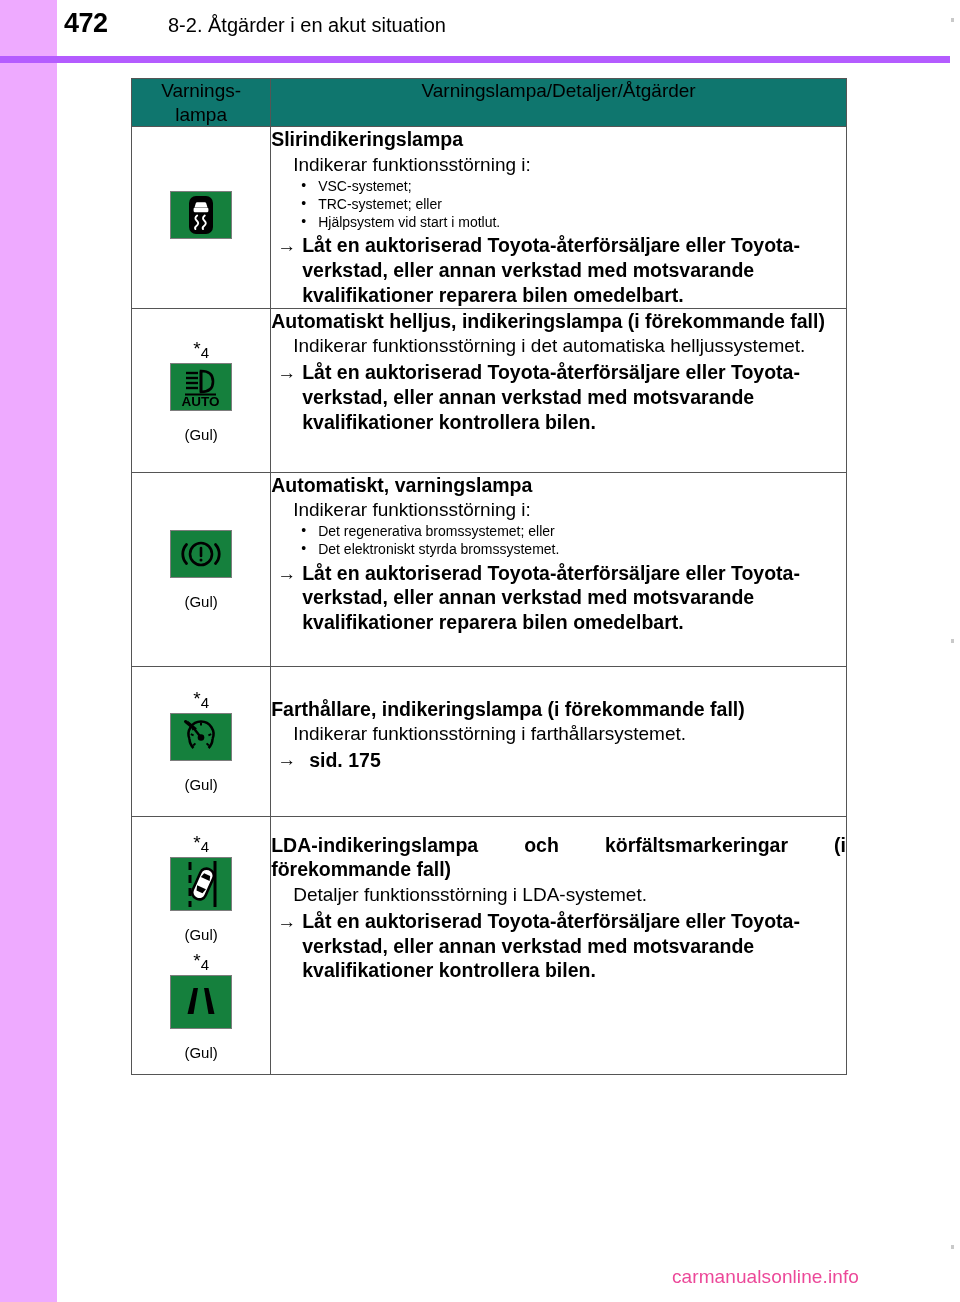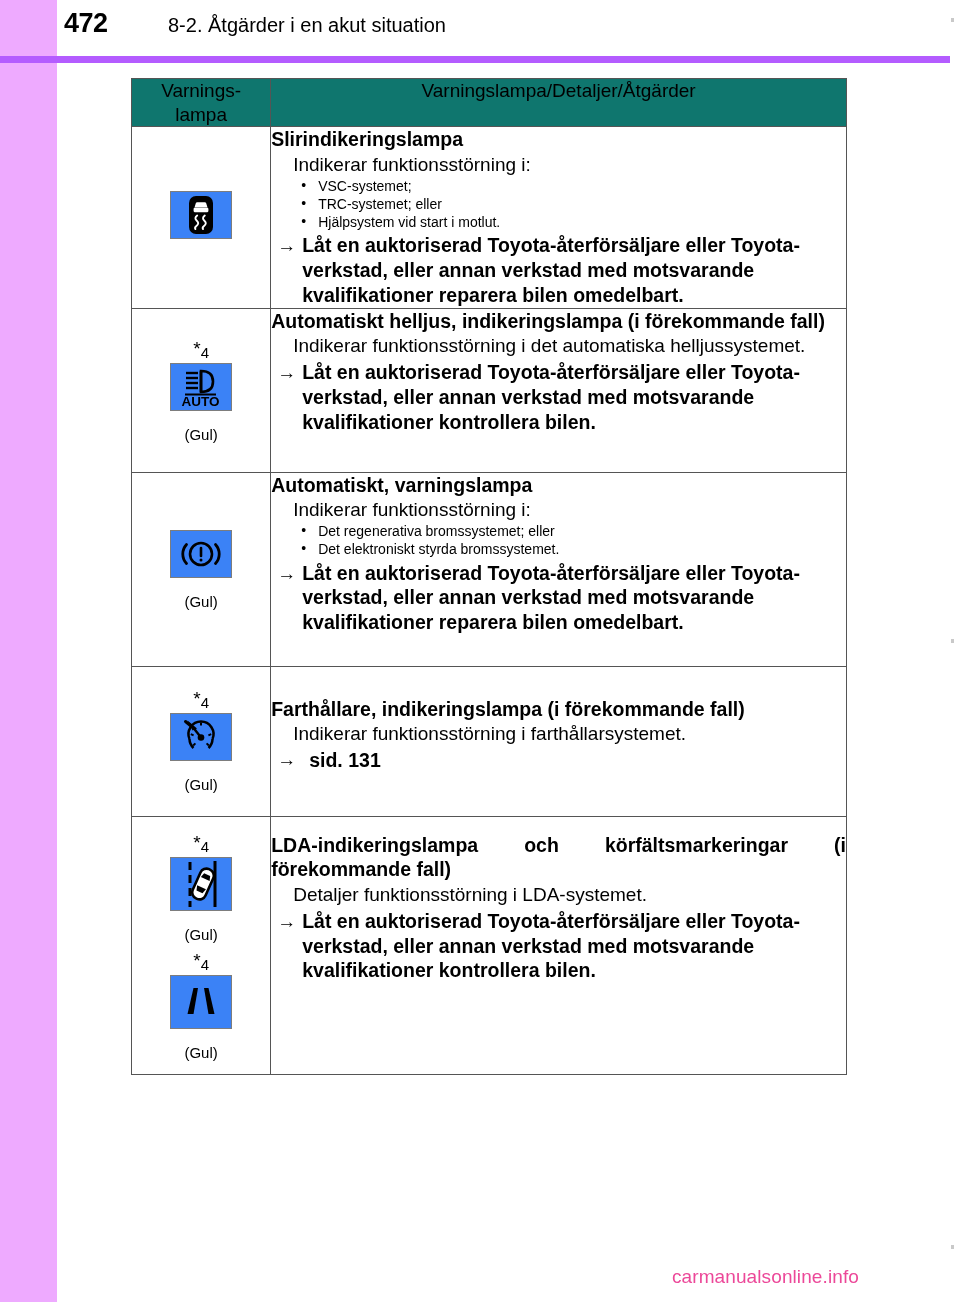--- a/index.html
+++ b/index.html
@@ -122,21 +122,21 @@
     line-height: 1;
   }
 
   
   .icon-box {
     width: 62px;
     height: 48px;
     border: 1px solid #7d7d7d;
     margin: 0 auto;
     box-sizing: border-box;
-    background: #3b82f6;
+    background: #15803d;
     position: relative;
   }
   .icon-box.tall { height: 54px; }
   .icon-box svg { display: block; }
 
   
   .d-title {
     font-weight: bold;
     font-size: 19.5px;
     line-height: 1.26;
@@ -340,21 +340,21 @@
             <path d="M16.5 6.5 L26 14.5 L21.5 16.5 Z" fill="#000000"></path>
             <line x1="14.5" y1="7.5" x2="20" y2="12" stroke="#000000" stroke-width="3" stroke-linecap="round"></line>
           </svg>
         </div>
         <span class="color-label">(Gul)</span>
       </td>
       <td class="desc-cell" style="padding-top:30px;">
         <p class="d-title">Farthållare, indikeringslampa (i förekommande fall)</p>
         <p class="d-sub">Indikerar funktionsstörning i farthållarsystemet.</p>
         <p class="d-ref">
-          <span class="arrow">→</span><span>sid. 131</span>
+          <span class="arrow">→</span><span>sid. 175</span>
         </p>
       </td>
     </tr>
 
     <tr>
       <td class="icon-cell" style="padding-top:16px; padding-bottom:14px;">
         <span class="footnote"><span class="fn-star">*</span><span class="fn-num">4</span></span>
         <div class="icon-box tall">
           <svg width="60" height="52" viewBox="0 0 60 52">
 

